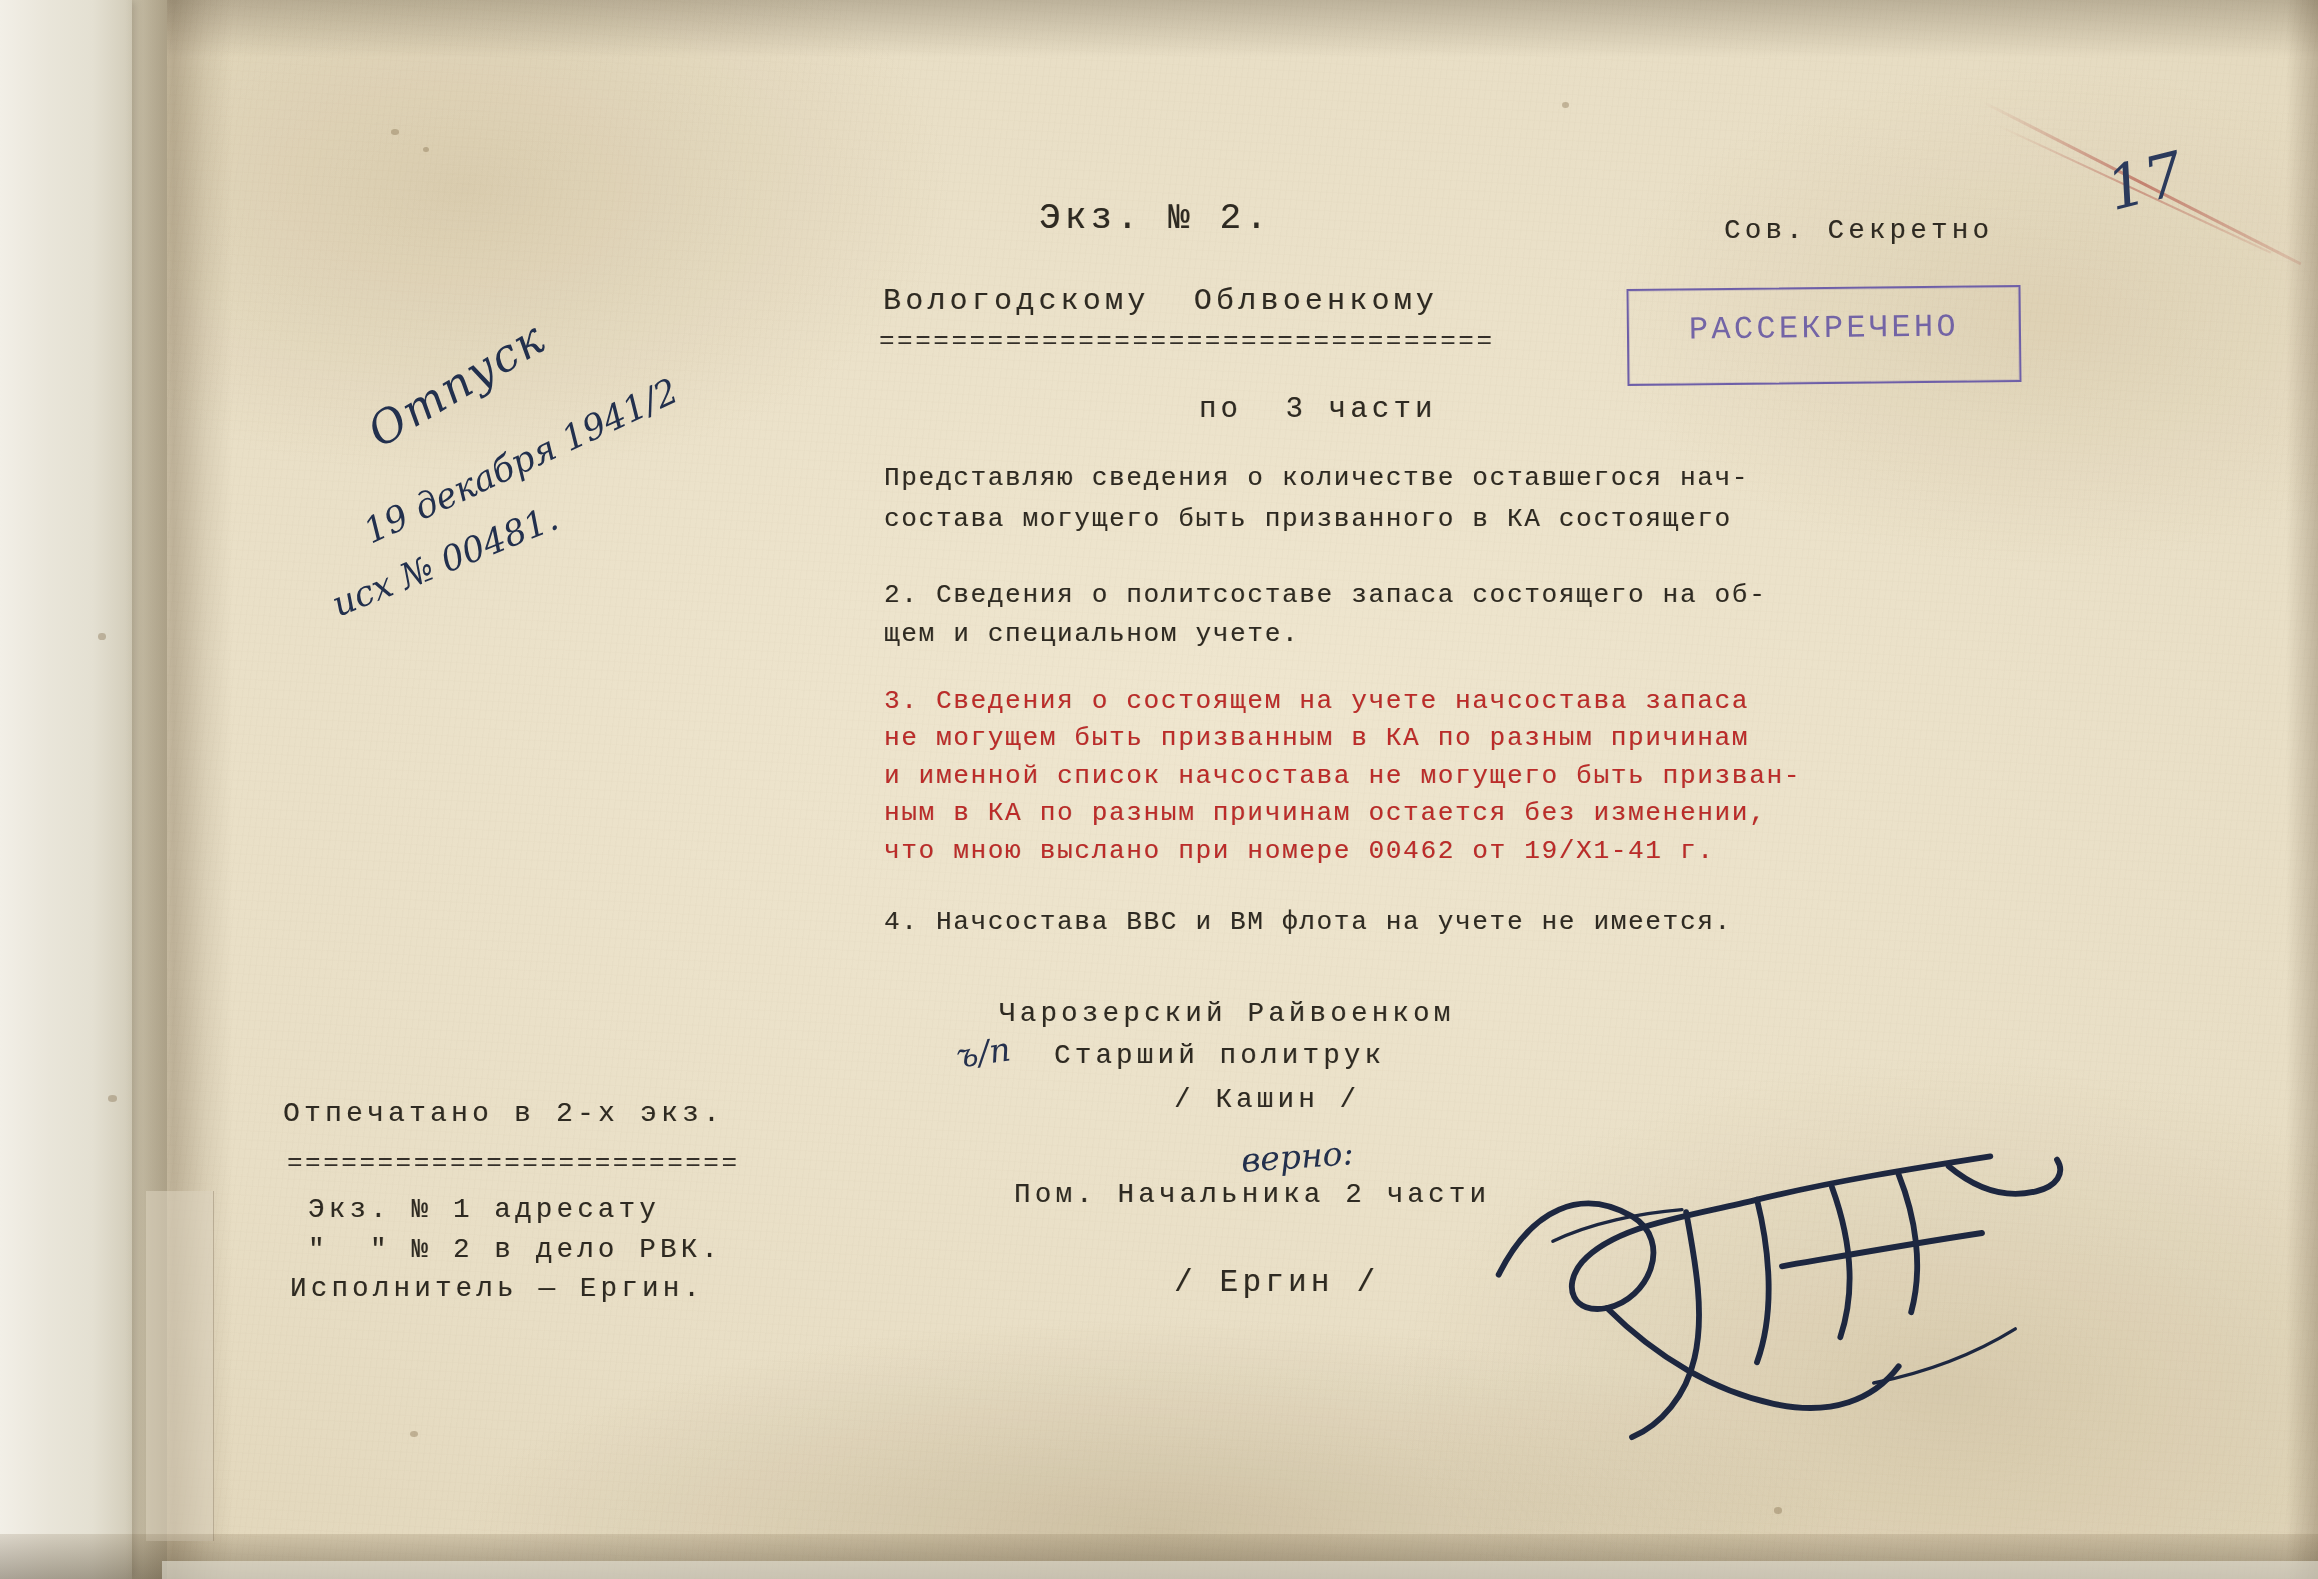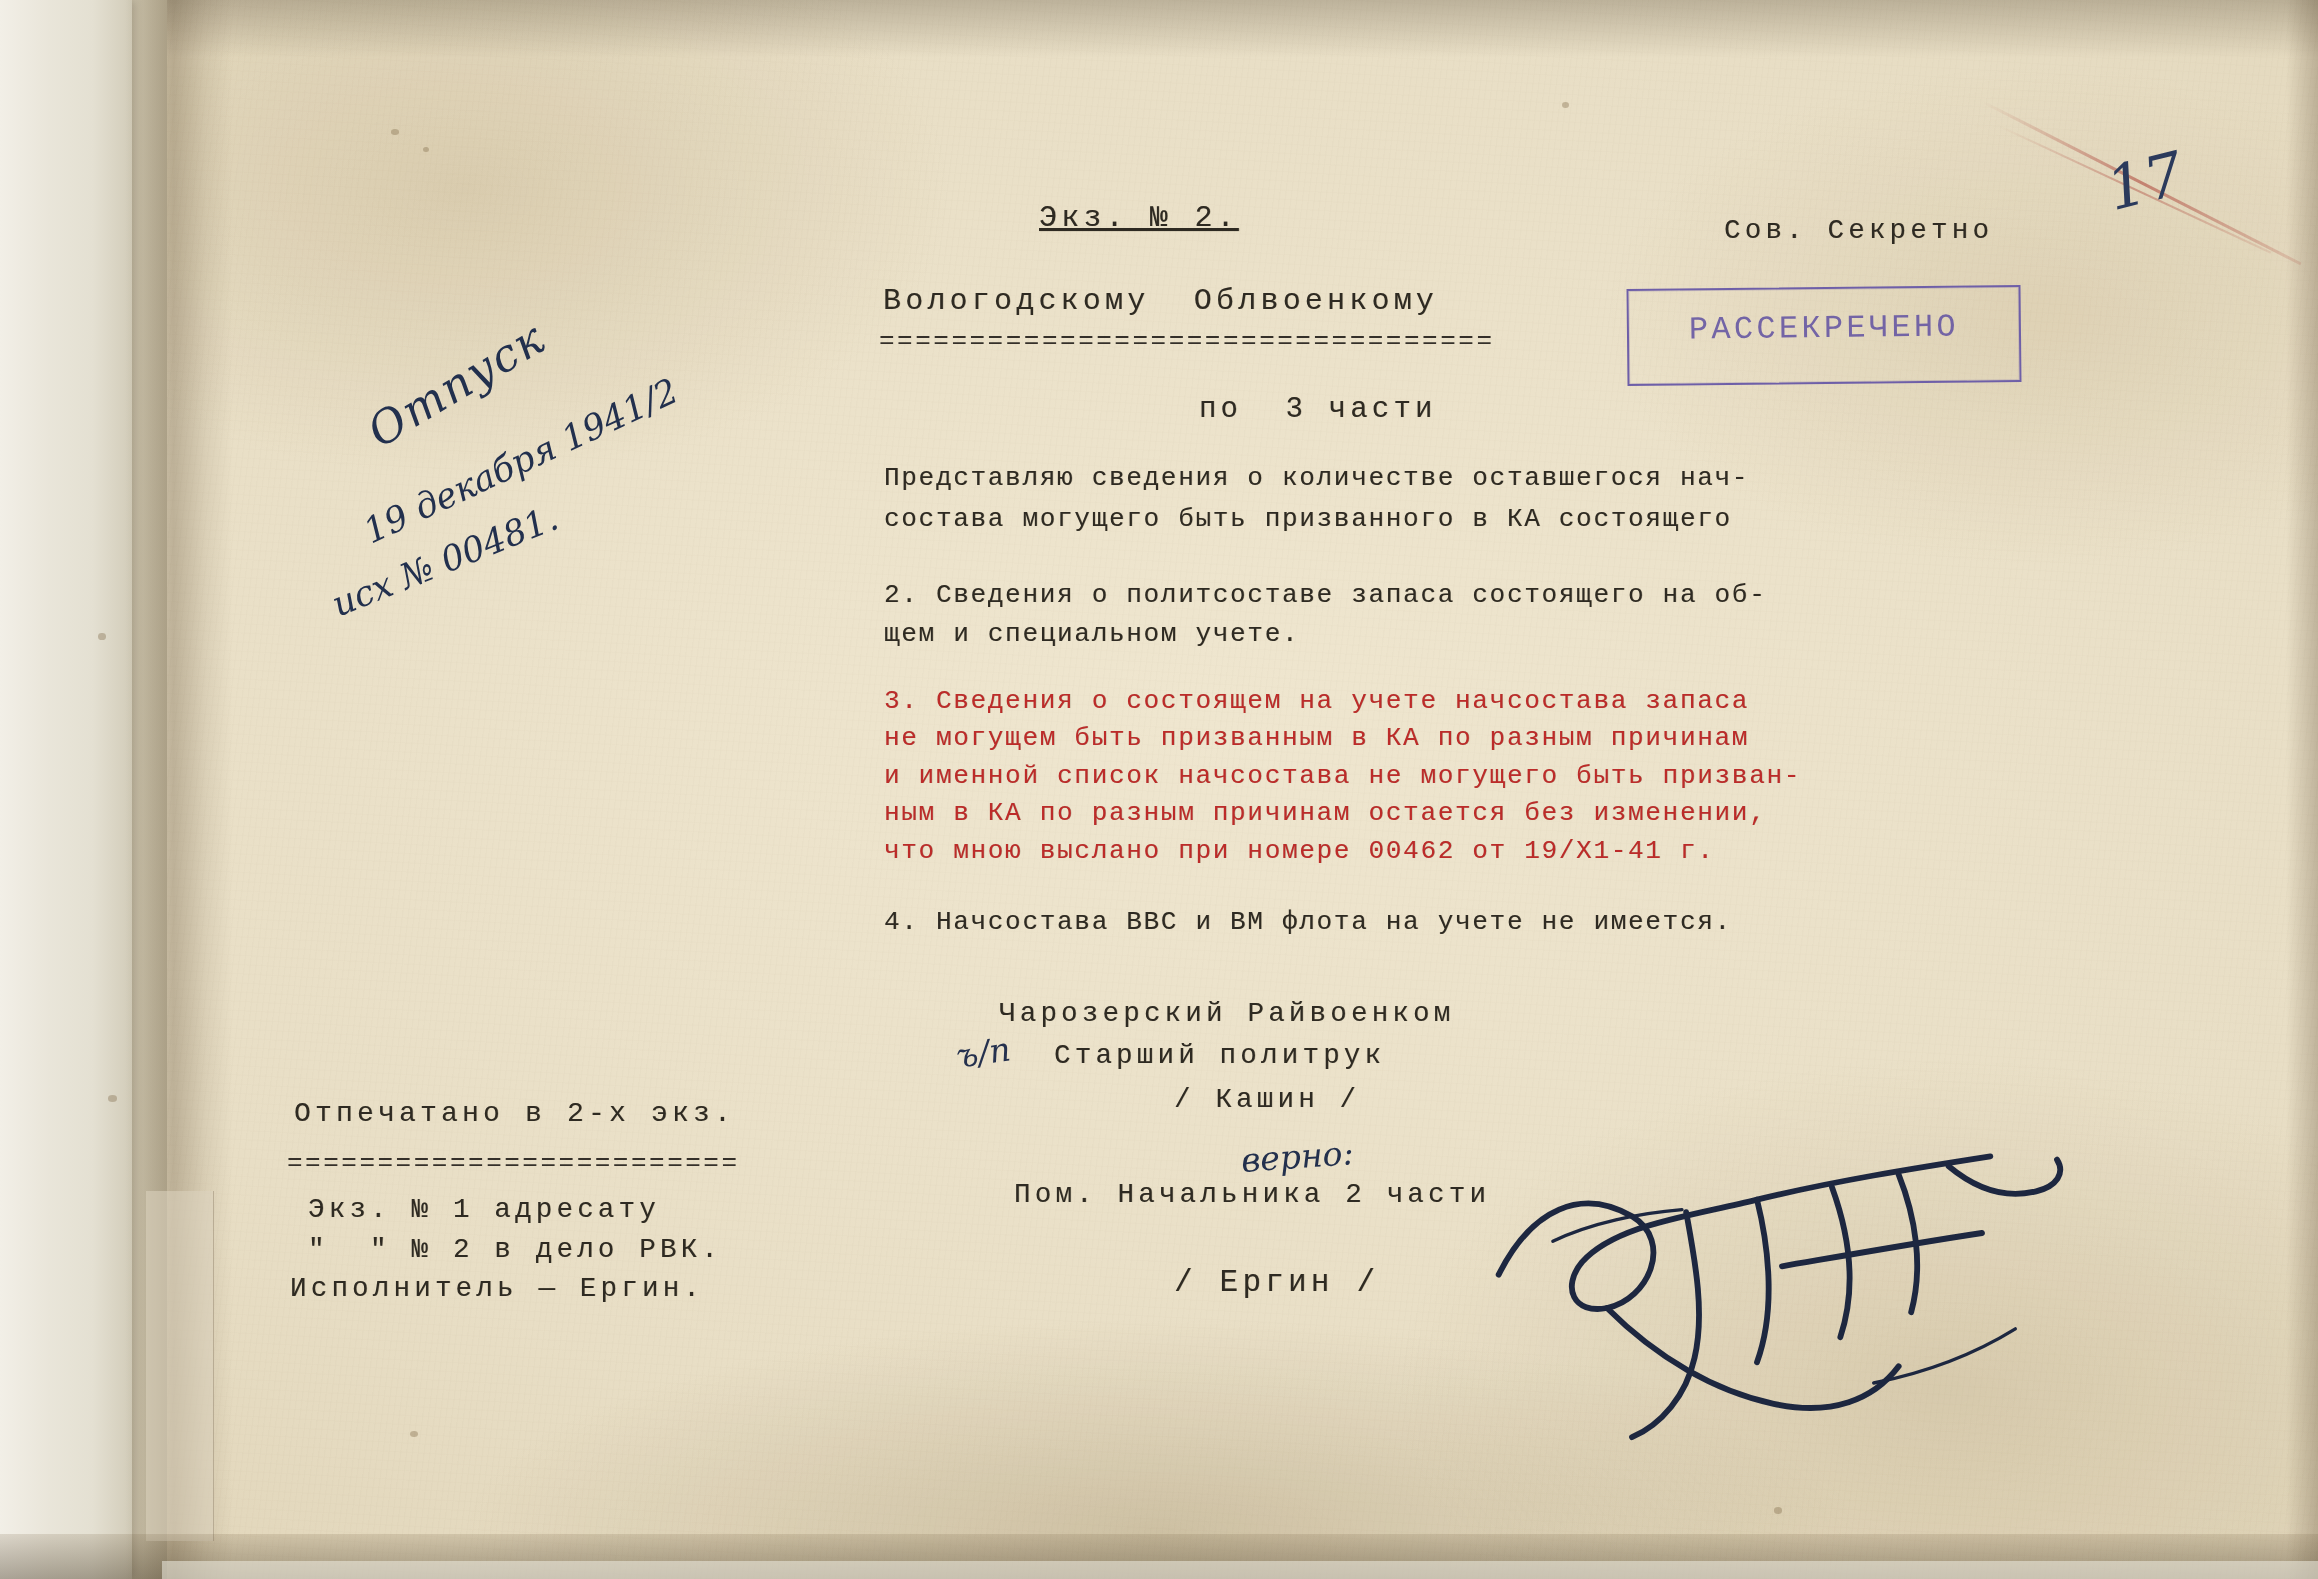--- a/index.html
+++ b/index.html
@@ -253,21 +253,21 @@
   <div class="speck" style="left:108px;top:1095px;width:9.2px;height:6.7px;"></div>
   <div class="speck" style="left:410px;top:1431px;width:7.5px;height:5.8px;"></div>
   <div class="speck" style="left:1562px;top:102px;width:6.7px;height:5.8px;"></div>
   <div class="speck" style="left:1774px;top:1507px;width:8.3px;height:6.7px;"></div>
 
   <div class="red-streak"></div>
   <div class="red-streak2"></div>
 
   <div class="doc">
 
-    <div class="t typed spaced" style="left:1039px;top:200px;font-size:30px;text-decoration:underline;">Экз. № 2.</div>
+    <div class="t typed spaced" style="left:1039px;top:200px;font-size:36px;">Экз. № 2.</div>
 
     <div class="t typed spaced" style="left:1724px;top:212px;font-size:27.5px;">Сов. Секретно</div>
 
     <div class="t typed spaced" style="left:883px;top:283px;font-size:30px;">Вологодскому  Облвоенкому</div>
 
     <div class="rule" style="left:879px;top:326px;letter-spacing:2.5px;">==================================</div>
 
     <div class="t typed spaced" style="left:1199px;top:391px;font-size:29px;">по  3 части</div>
 
     <div class="t typed" style="left:884px;top:501px;">состава могущего быть призванного в КА состоящего</div>
@@ -282,21 +282,21 @@
     <div class="t typed faded" style="left:884px;top:833px;">что мною выслано при номере 00462 от 19/Х1-41 г.</div>
 
     <div class="t typed" style="left:884px;top:904px;">4. Начсостава ВВС и ВМ флота на учете не имеется.</div>
 
     <div class="t typed spaced" style="left:999px;top:995px;font-size:27.5px;">Чарозерский Райвоенком</div>
     <div class="t typed spaced" style="left:1054px;top:1037px;font-size:27.5px;">Старший политрук</div>
     <div class="t typed spaced" style="left:1174px;top:1081px;font-size:27.5px;">/ Кашин /</div>
     <div class="t typed spaced" style="left:1014px;top:1176px;font-size:27.5px;">Пом. Начальника 2 части</div>
     <div class="t typed spaced" style="left:1174px;top:1264px;font-size:31px;">/ Ергин /</div>
 
-    <div class="t typed spaced" style="left:294px;top:1095px;font-size:28px;">Отпечатано в 2-х экз.</div>
+    <div class="t typed spaced" style="left:283px;top:1095px;font-size:28px;">Отпечатано в 2-х экз.</div>
     <div class="rule" style="left:287px;top:1148px;letter-spacing:2.5px;">=========================</div>
     <div class="t typed spaced" style="left:308px;top:1191px;font-size:27.5px;">Экз. № 1 адресату</div>
     <div class="t typed spaced" style="left:308px;top:1231px;font-size:27.5px;">"  " № 2 в дело РВК.</div>
     <div class="t typed spaced" style="left:290px;top:1270px;font-size:27.5px;">Исполнитель — Ергин.</div>
 
     <div class="stamp"></div>
     <div class="stamp-text">РАССЕКРЕЧЕНО</div>
 
     <div class="hw hw-otpusk">Отпуск</div>
     <div class="hw hw-date">19 декабря 1941/2</div>

